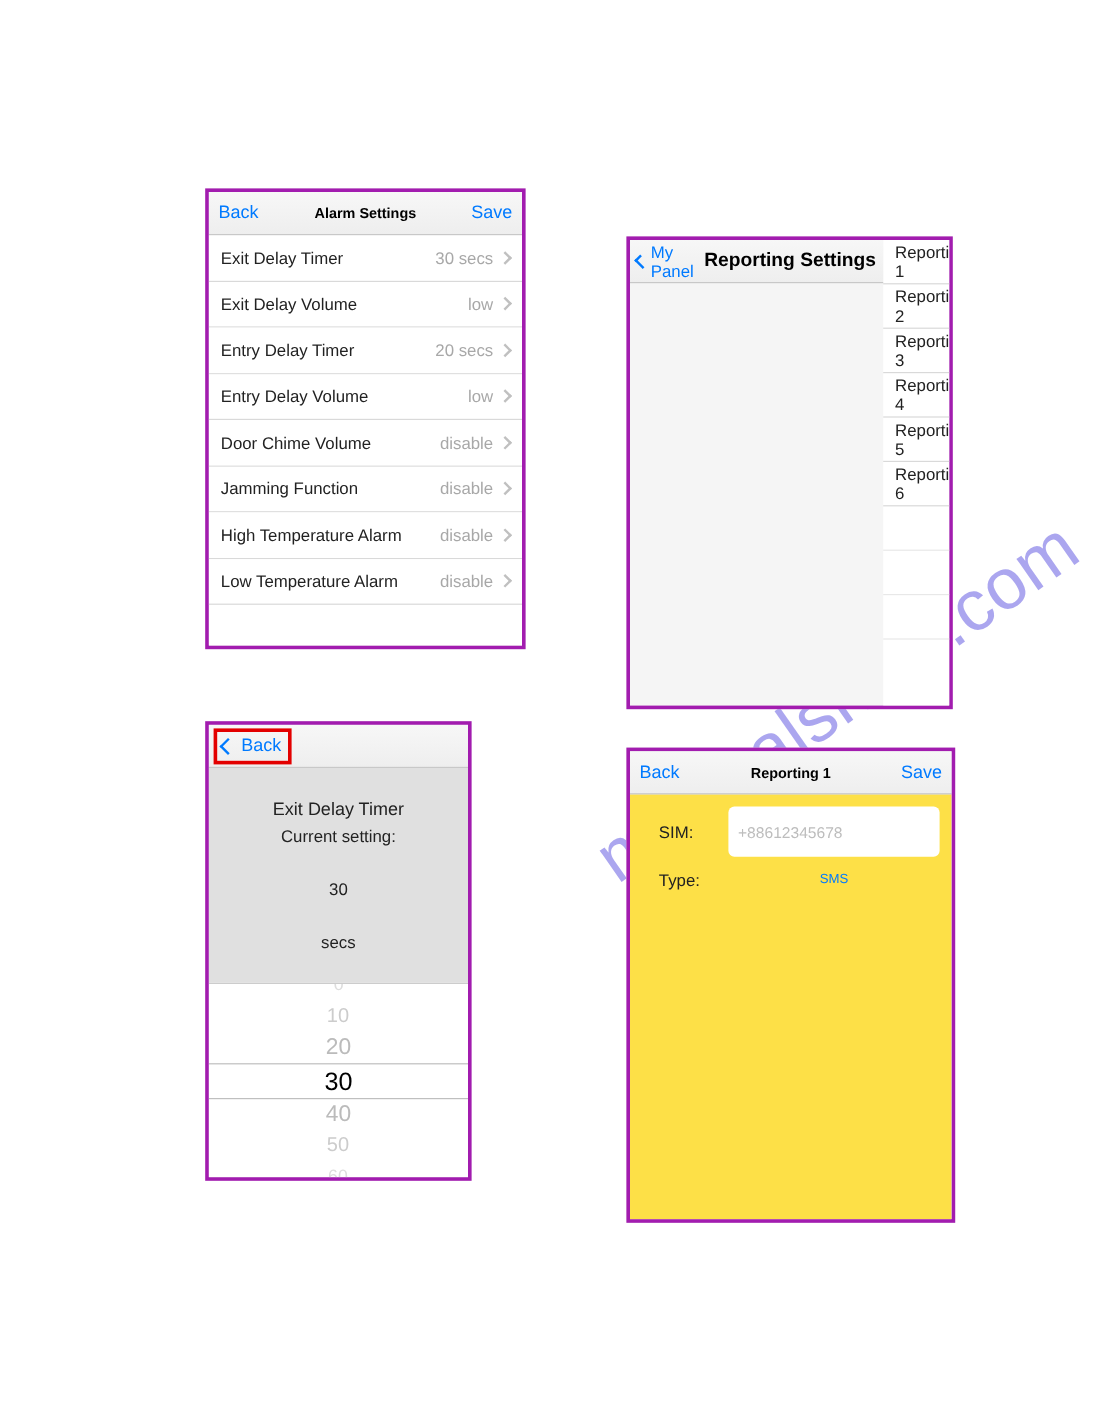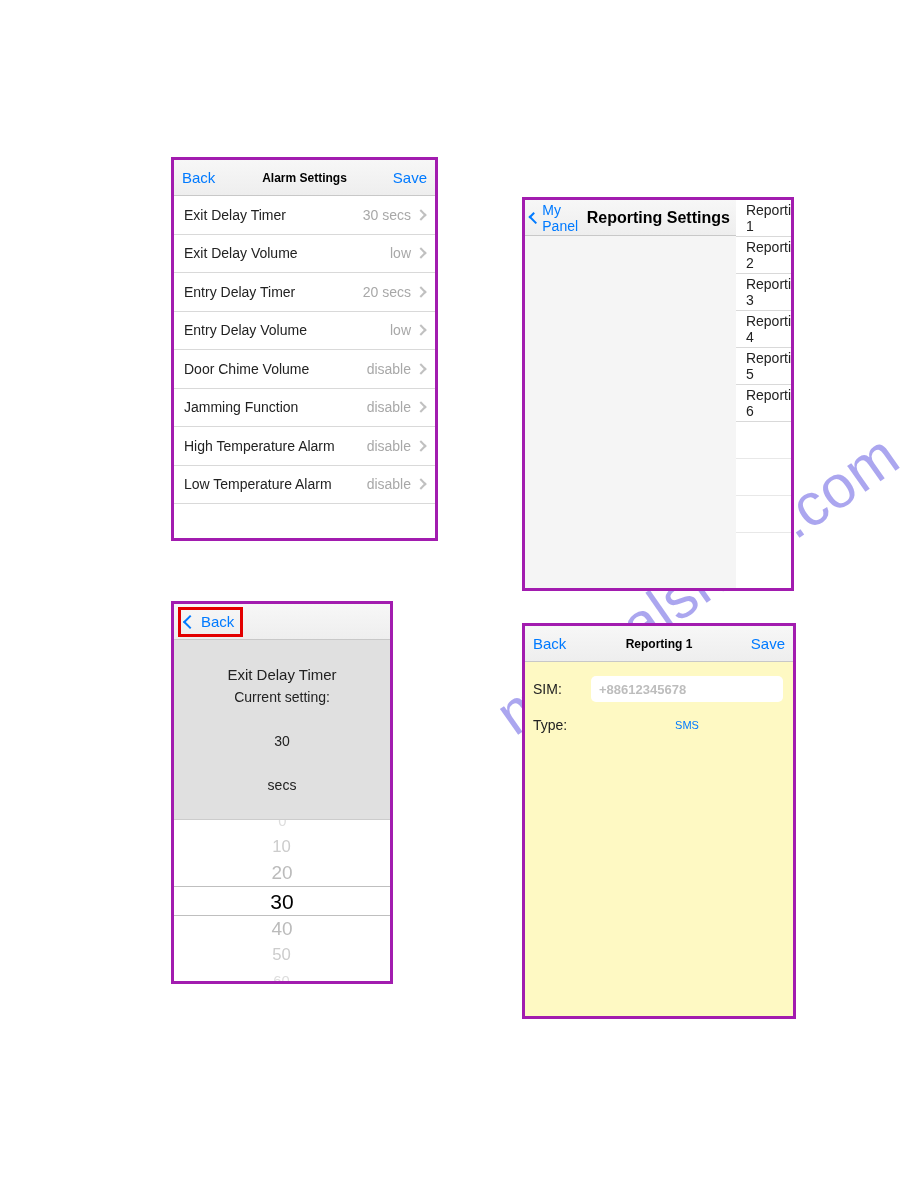--- a/index.html
+++ b/index.html
@@ -238,45 +238,44 @@
     left: 498px;
     top: 623px;
     width: 274px;
     height: 396px;
     display:flex;
     flex-direction:column;
     background:#efefef;
   }
   .form-body {
     flex:1;
-    background:#fef9c3;
-    padding: 10px 10px 0 8px;
+    background:#fde047;
+    padding: 10px 10px 0 24px;
   }
   .frow {
     display:flex;
     align-items:center;
     min-height: 34px;
     margin-bottom: 2px;
   }
   .frow .flabel {
     width: 58px;
     font-size: 14px;
     color:#222;
   }
   .sim-input {
     flex:1;
     background:#fff;
     border-radius:5px;
-    height: 26px;
+    height: 42px;
     display:flex;
     align-items:center;
     padding: 0 8px;
     font-size:13px;
     color:#bdbdbd;
-    font-weight:bold;
   }
   .type-val {
     flex:1;
     text-align:center;
     color:#007aff;
     font-size:11px;
   }
   .seg {
     flex:1;
     display:flex;

